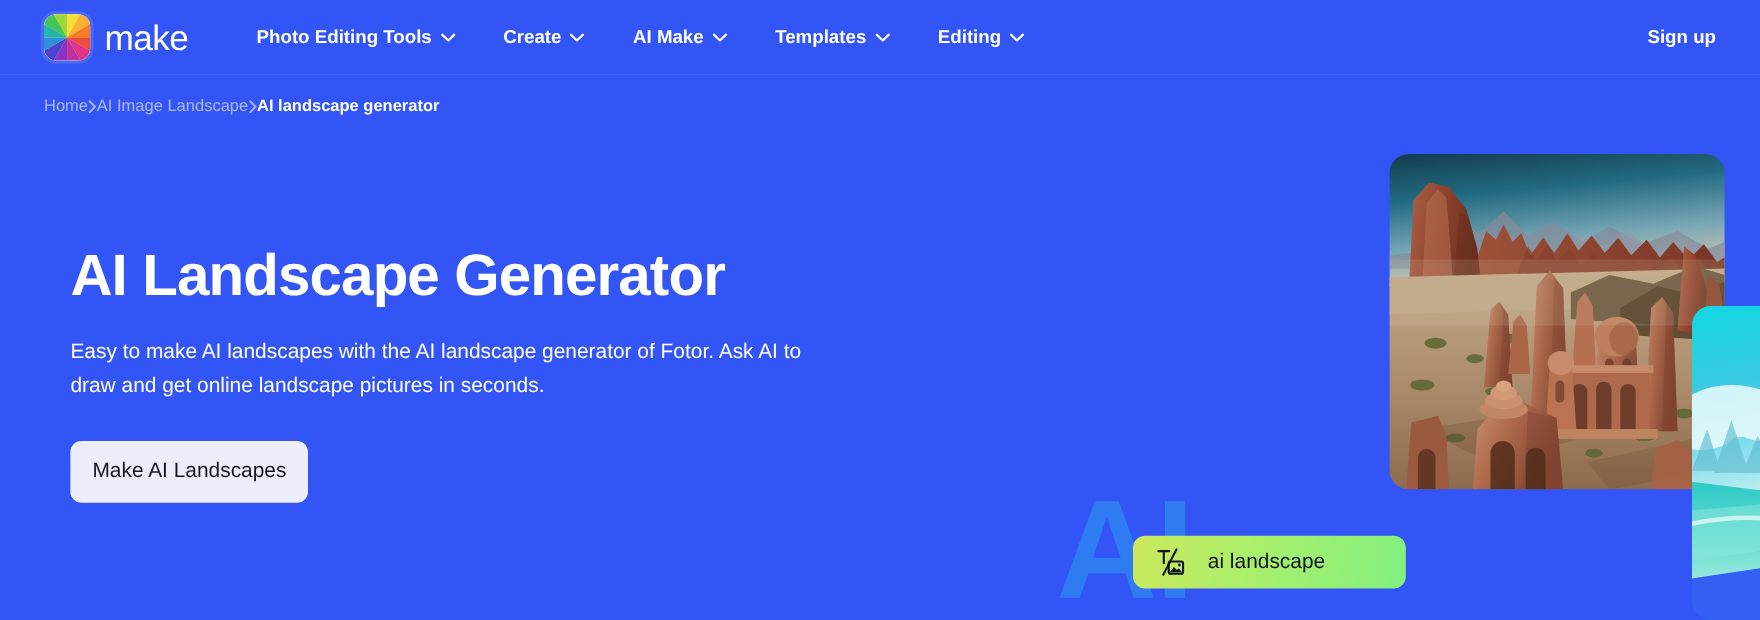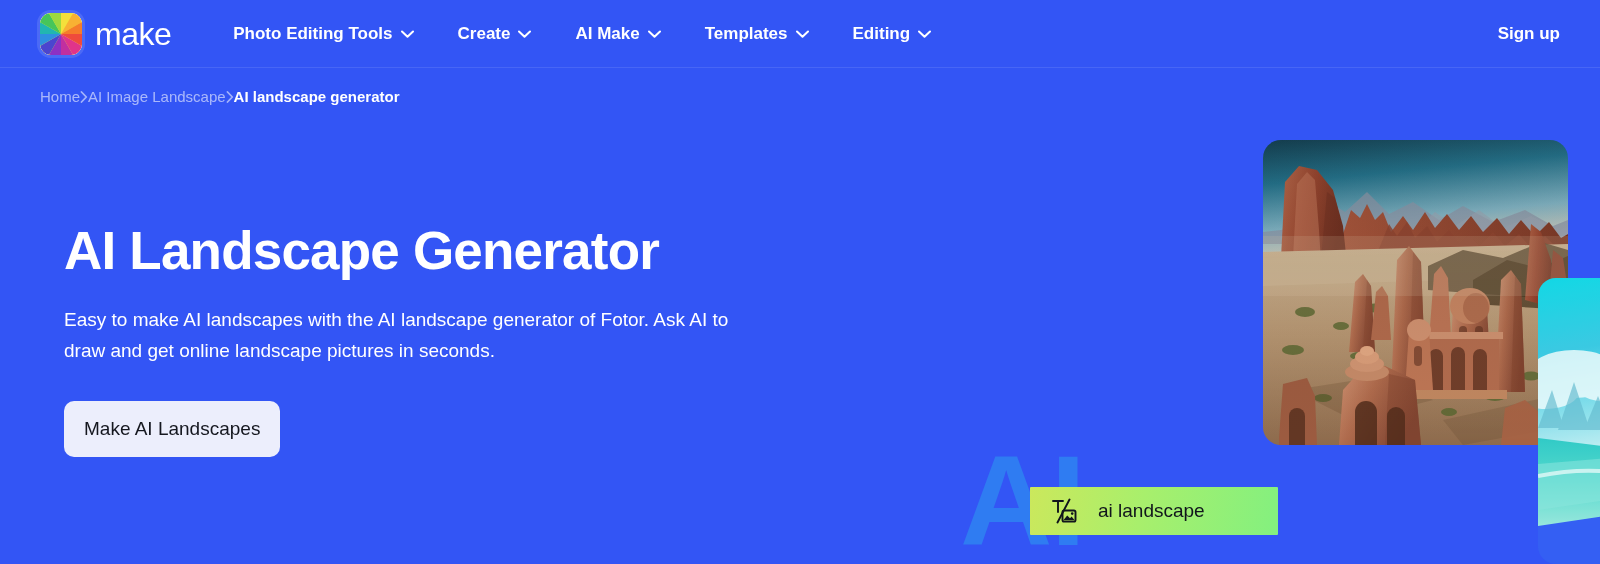--- a/index.html
+++ b/index.html
@@ -234,21 +234,21 @@
 
   .scene { position: absolute; inset: 0; }
 
   
   .prompt-pill {
     position: absolute;
     left: 1030px;
     top: 487px;
     width: 248px;
     height: 48px;
-    border-radius: 1px;
+    border-radius: 11px;
     background: linear-gradient(100deg, #cbe85c 0%, #a8ef6c 45%, #83f07f 100%);
     display: flex;
     align-items: center;
     padding: 0 20px;
     gap: 20px;
     z-index: 8;
   }
   .t2i-icon { width: 28px; height: 28px; flex: none; }
   .t2i-icon svg { display: block; }
   .prompt-text {

